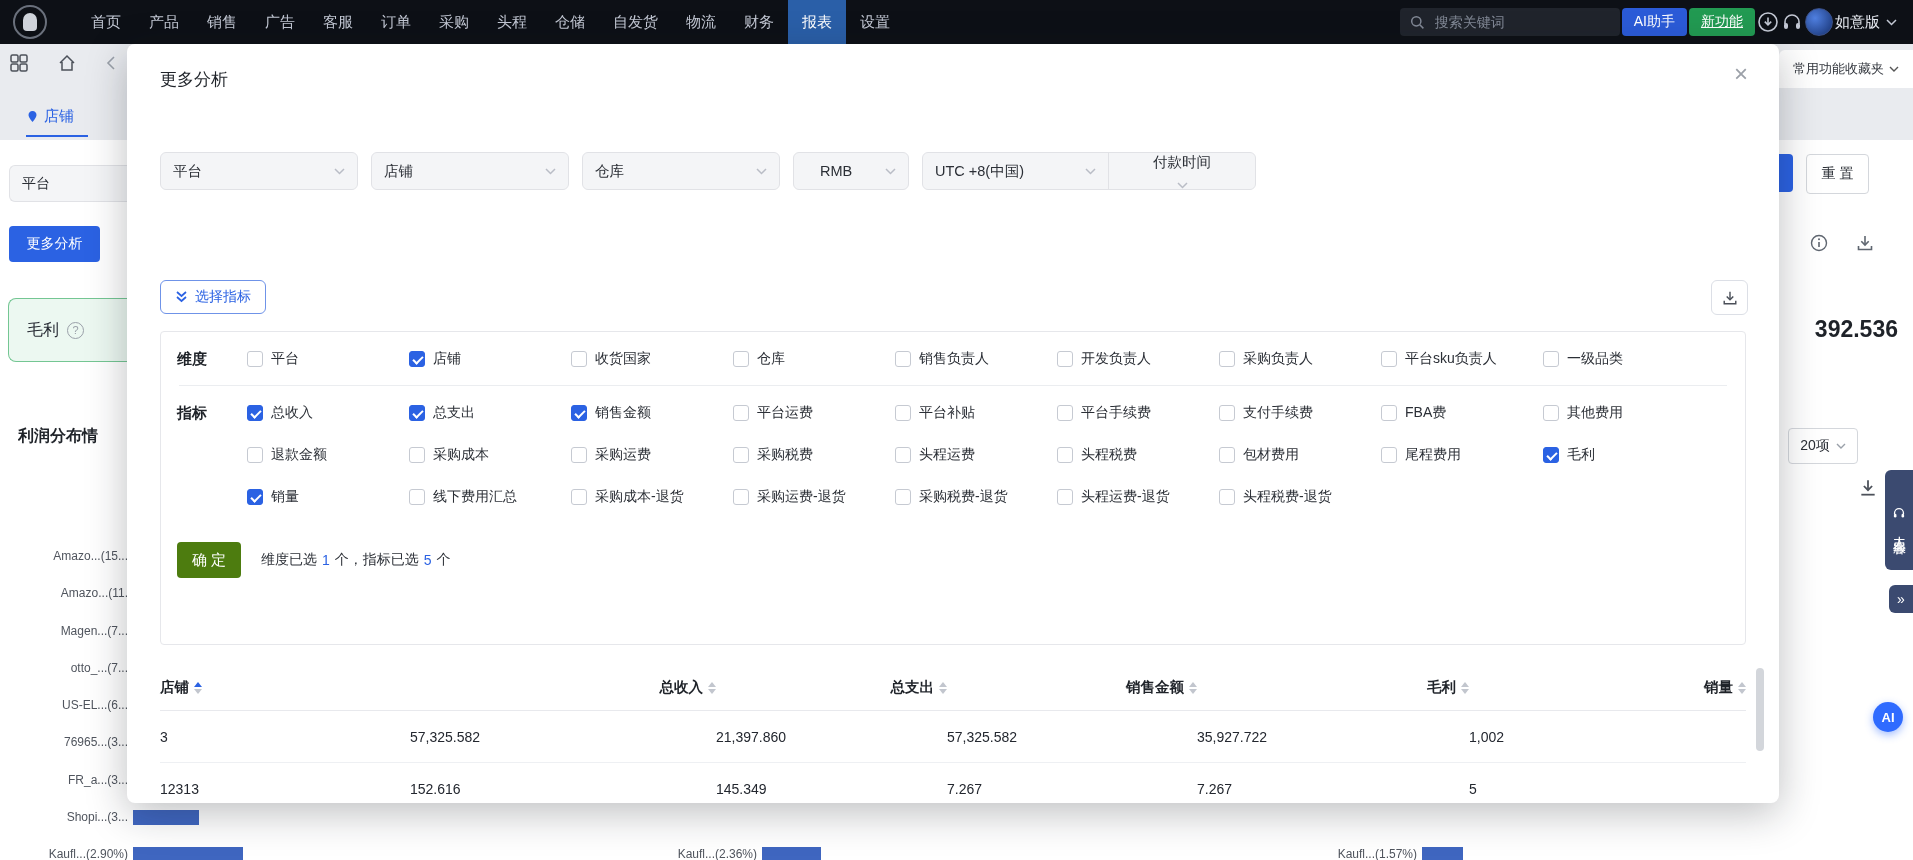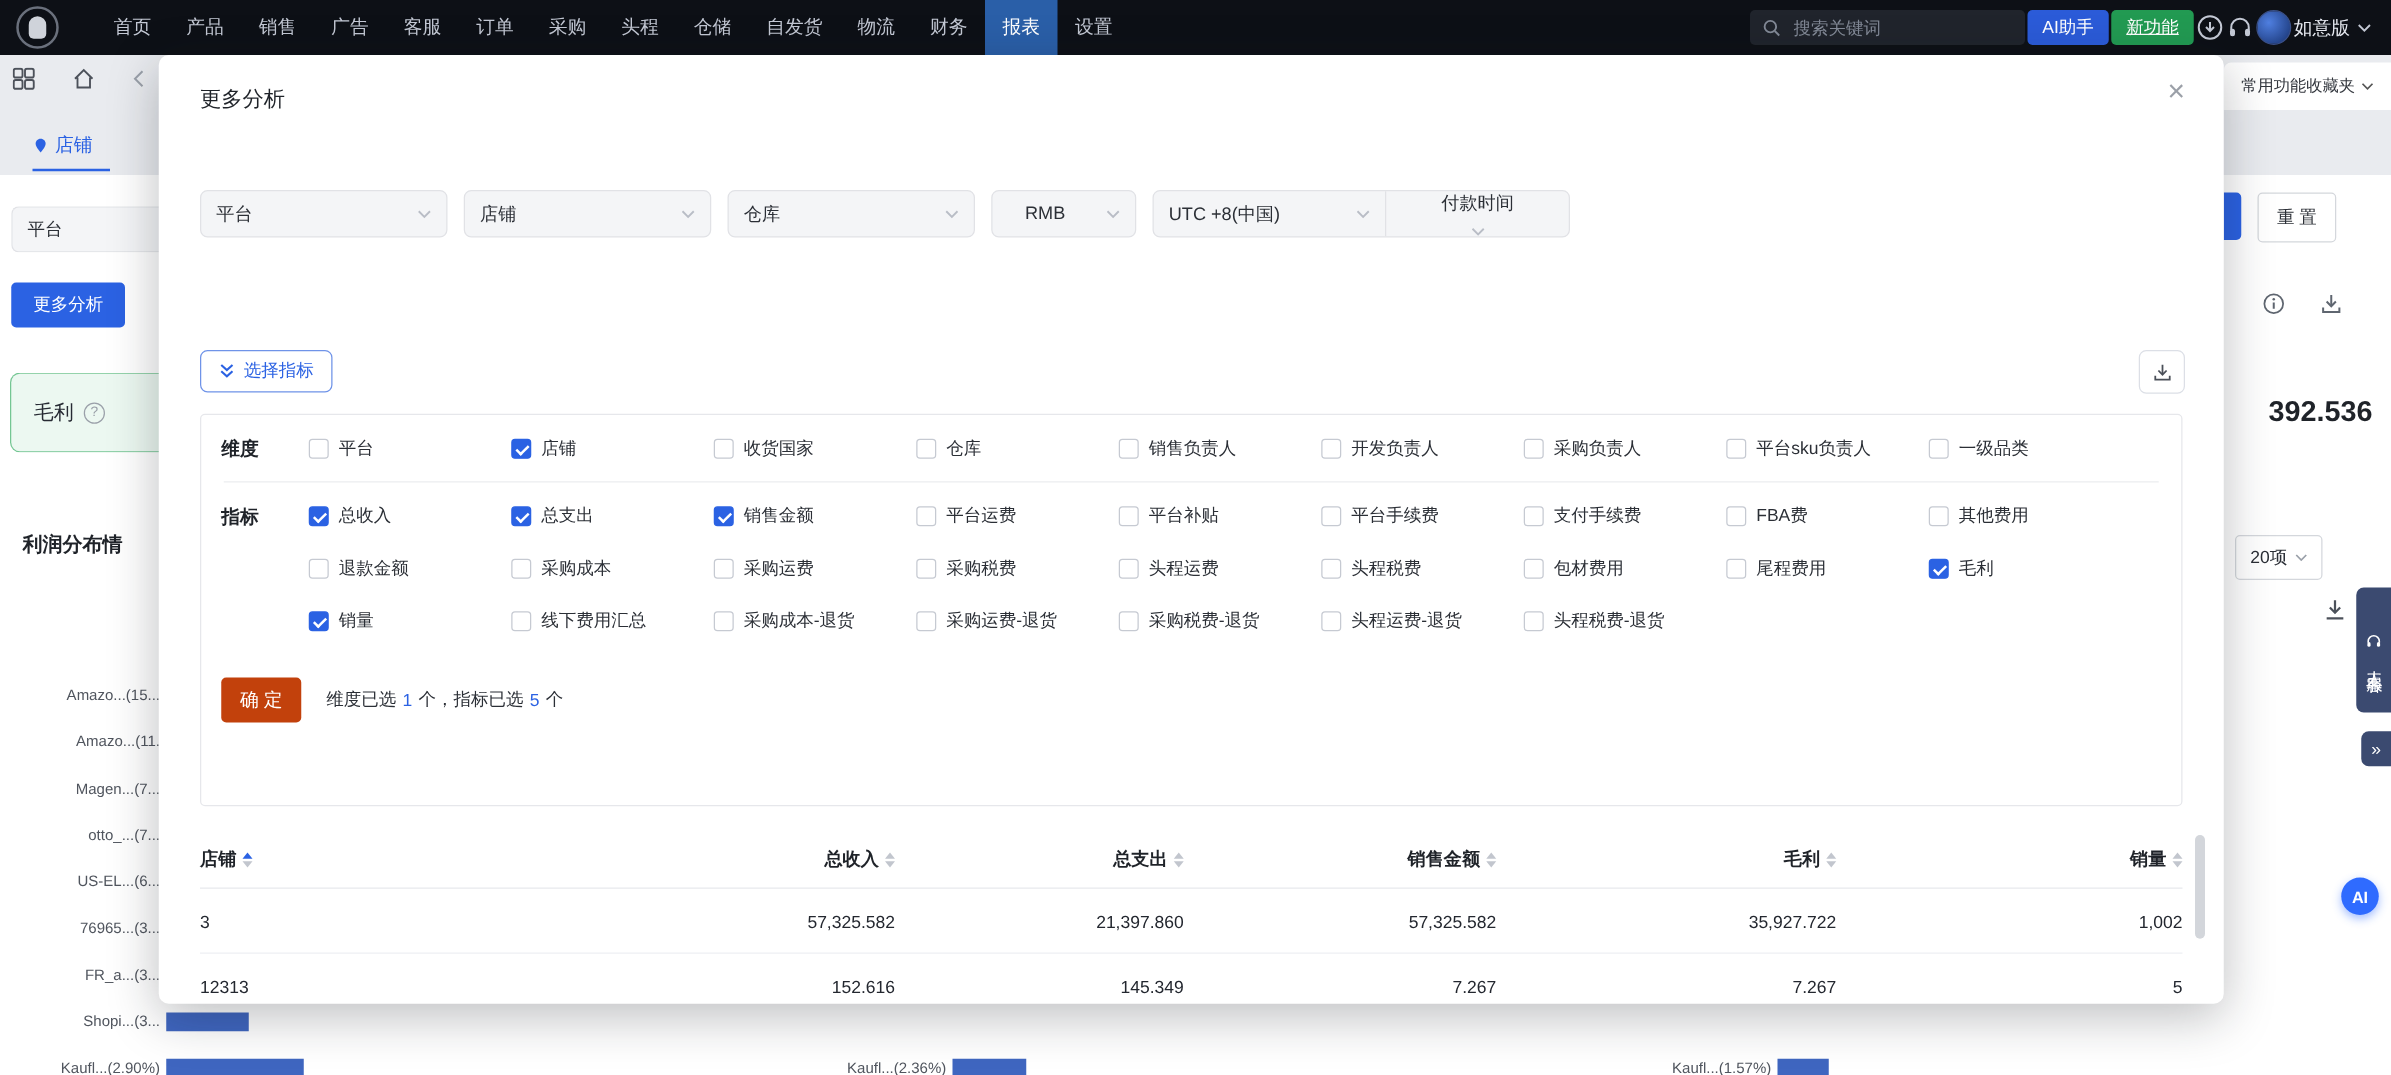--- a/index.html
+++ b/index.html
@@ -119,33 +119,33 @@
   .group-label{font-size:15px;font-weight:bold;color:#1f2329;}
   .check-item{display:flex;align-items:center;gap:8px;cursor:pointer;}
   .checkbox{position:relative;width:16px;height:16px;border:1px solid #c6cad2;border-radius:3px;
     background:#fff;box-sizing:border-box;flex:0 0 16px;}
   .checkbox.checked{background:#2b62e3;border-color:#2b62e3;}
   .checkbox.checked::after{content:"";position:absolute;left:5px;top:2px;width:4px;height:8px;
     border:solid #fff;border-width:0 2px 2px 0;transform:rotate(45deg);}
   .check-label{font-size:14px;color:#2b2f36;white-space:nowrap;}
   .panel-divider{border-top:1px solid #ebedf0;margin:5px 2px 6px 2px;}
   .confirm-row{display:flex;align-items:center;gap:20px;margin-top:24px;}
-  .confirm-btn{width:64px;height:36px;background:#c2410c;border-radius:4px;color:#fff;
+  .confirm-btn{width:64px;height:36px;background:#4d7c0f;border-radius:4px;color:#fff;
     font-size:15px;display:flex;align-items:center;justify-content:center;cursor:pointer;}
   .summary{font-size:14px;color:#2b2f36;display:flex;align-items:center;}
   .summary .num{color:#2b62e3;margin:0 5px;}
   .summary .seg-txt{margin-right:0;}
 
   .mtable{position:absolute;left:33px;top:621px;width:1586px;}
   .trow{display:grid;grid-template-columns:250px 306px 231px 250px 272px 277px;align-items:center;}
   .thead{height:45px;border-bottom:1px solid #e8e9ed;font-weight:bold;font-size:14.5px;color:#1f2329;}
   .th{display:flex;align-items:center;}
   .th.num{justify-content:flex-end;}
   .tr{height:51px;border-bottom:1px solid #eef0f3;font-size:14px;color:#23272f;}
-  .td.num{text-align:right;}
+  .td.num{text-align:left;}
   .sort{display:inline-flex;flex-direction:column;margin-left:5px;gap:2px;}
   .sort i{display:block;width:0;height:0;border-left:4px solid transparent;border-right:4px solid transparent;}
   .sort .up{border-bottom:5px solid #c2c6ce;}
   .sort .dn{border-top:5px solid #c2c6ce;}
   .sort.asc-active .up{border-bottom-color:#2b62e3;}
   .scroll-thumb{position:absolute;right:15px;top:624px;width:8px;height:83px;background:#d3d6db;
     border-radius:4px;}
 
   svg{display:block;}
 </style>

